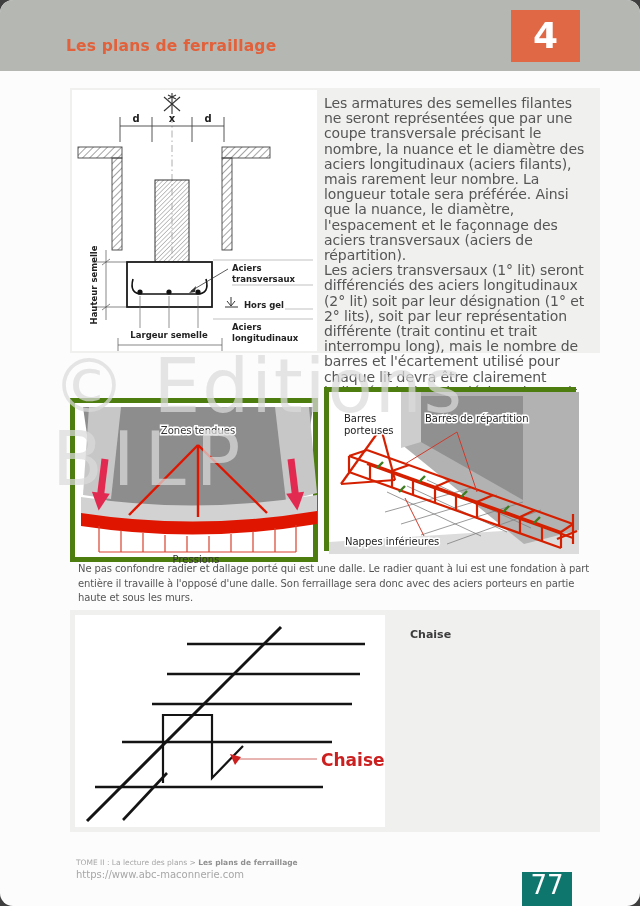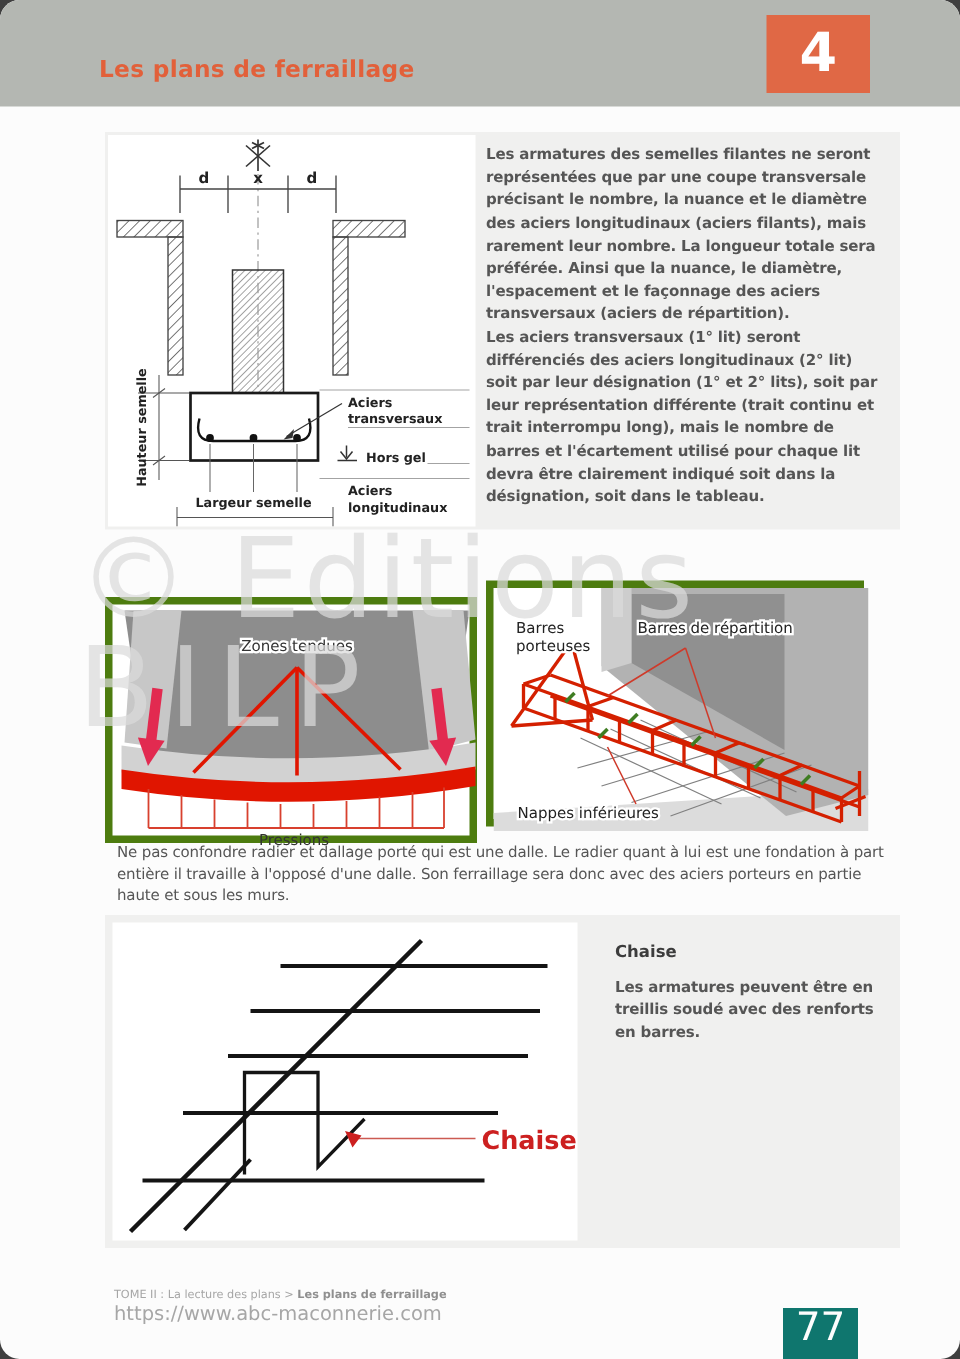--- a/index.html
+++ b/index.html
@@ -13,36 +13,36 @@
   .gbox{position:absolute;background:#f0f0ef;}
   .box1{left:70px;top:88px;width:530px;height:265px;}
   .box2{left:70px;top:610px;width:530px;height:222px;}
   .whitepane{position:absolute;background:#ffffff;}
   .d1pane{left:2px;top:2px;width:245px;height:261px;}
   .d2pane{left:5px;top:5px;width:310px;height:212px;}
   .coltext{position:absolute;color:#555;}
   .box1-text{left:254px;top:8px;width:264px;}
   .box2-text{left:340px;top:18px;width:184px;}
   .coltext h3{margin:0 0 10px 0;font-size:11px;font-weight:bold;color:#3c3c3c;}
-  .coltext p{margin:0;font-size:10px;line-height:15.2px;letter-spacing:-0.1px;font-weight:bold;}
+  .coltext p{margin:0;font-size:14px;line-height:15.2px;letter-spacing:-0.1px;}
   
   .section-title{position:absolute;left:66px;top:369px;margin:0;font-size:15.5px;font-weight:bold;color:#919191;letter-spacing:.2px;}
   
   .imgbox{position:absolute;background:#fff;border:5px solid #4d7c0f;box-sizing:border-box;}
   .img-left{left:70px;top:398px;width:248px;height:164px;}
   .img-right{left:324px;top:387px;width:252px;height:164px;}
   .note{position:absolute;left:78px;top:562px;width:516px;margin:0;font-size:10px;line-height:14.5px;color:#555;letter-spacing:-0.1px;}
   
   .watermark{position:absolute;left:52px;top:350px;width:560px;z-index:6;pointer-events:none;
              font-weight:400;font-size:74px;line-height:.98;color:rgba(219,219,219,0.72);letter-spacing:2px;white-space:nowrap;}
   .watermark .wm2{letter-spacing:10px;}
   
   .crumb{position:absolute;left:76px;top:858px;font-size:7.5px;color:#a6a6a6;}
   .crumb b{color:#8f8f8f;}
-  .url{position:absolute;left:76px;top:869px;font-size:13px;color:#a6a6a6;text-decoration:none;}
+  .url{position:absolute;left:76px;top:869px;font-size:10px;color:#a6a6a6;text-decoration:none;}
   .pagenum{position:absolute;left:522px;top:872px;width:50px;height:55px;background:#0f766e;display:flex;justify-content:center;}
   .pagenum span{color:#fdfdfd;font-size:26px;line-height:1;}
   svg{display:block;}
   svg text{font-family:"DejaVu Sans",sans-serif;}
 </style>
 </head>
 <body>
 
 <div class="page">
 
@@ -269,21 +269,20 @@
         <line x1="12" y1="206" x2="206" y2="12" stroke="#141414" stroke-width="3"></line>
         <line x1="48" y1="205" x2="92" y2="158" stroke="#141414" stroke-width="2.6"></line>
         <polyline points="88,168 88,100 137,100 137,163 168,131" fill="none" stroke="#141414" stroke-width="2.2"></polyline>
         <line x1="162" y1="144" x2="242" y2="144" stroke="#cc5a52" stroke-width="0.9"></line>
         <polygon points="155,139 166,142 160,150" fill="#cc2020"></polygon>
         <text x="246" y="151" font-size="17" font-weight="bold" fill="#cc2020">Chaise</text>
       </svg>
     </div>
     <div class="coltext box2-text">
       <h3>Chaise</h3>
-      <p>Les armatures peuvent être en treillis soudé avec des renforts en barres.</p>
     </div>
   </div>
 
   <div class="crumb"><span>TOME II : La lecture des plans &gt; </span><b>Les plans de ferraillage</b></div>
   <a class="url" href="#">https://www.abc-maconnerie.com</a>
   <div class="pagenum">
     <span>77</span>
   </div>
 
 </div>

